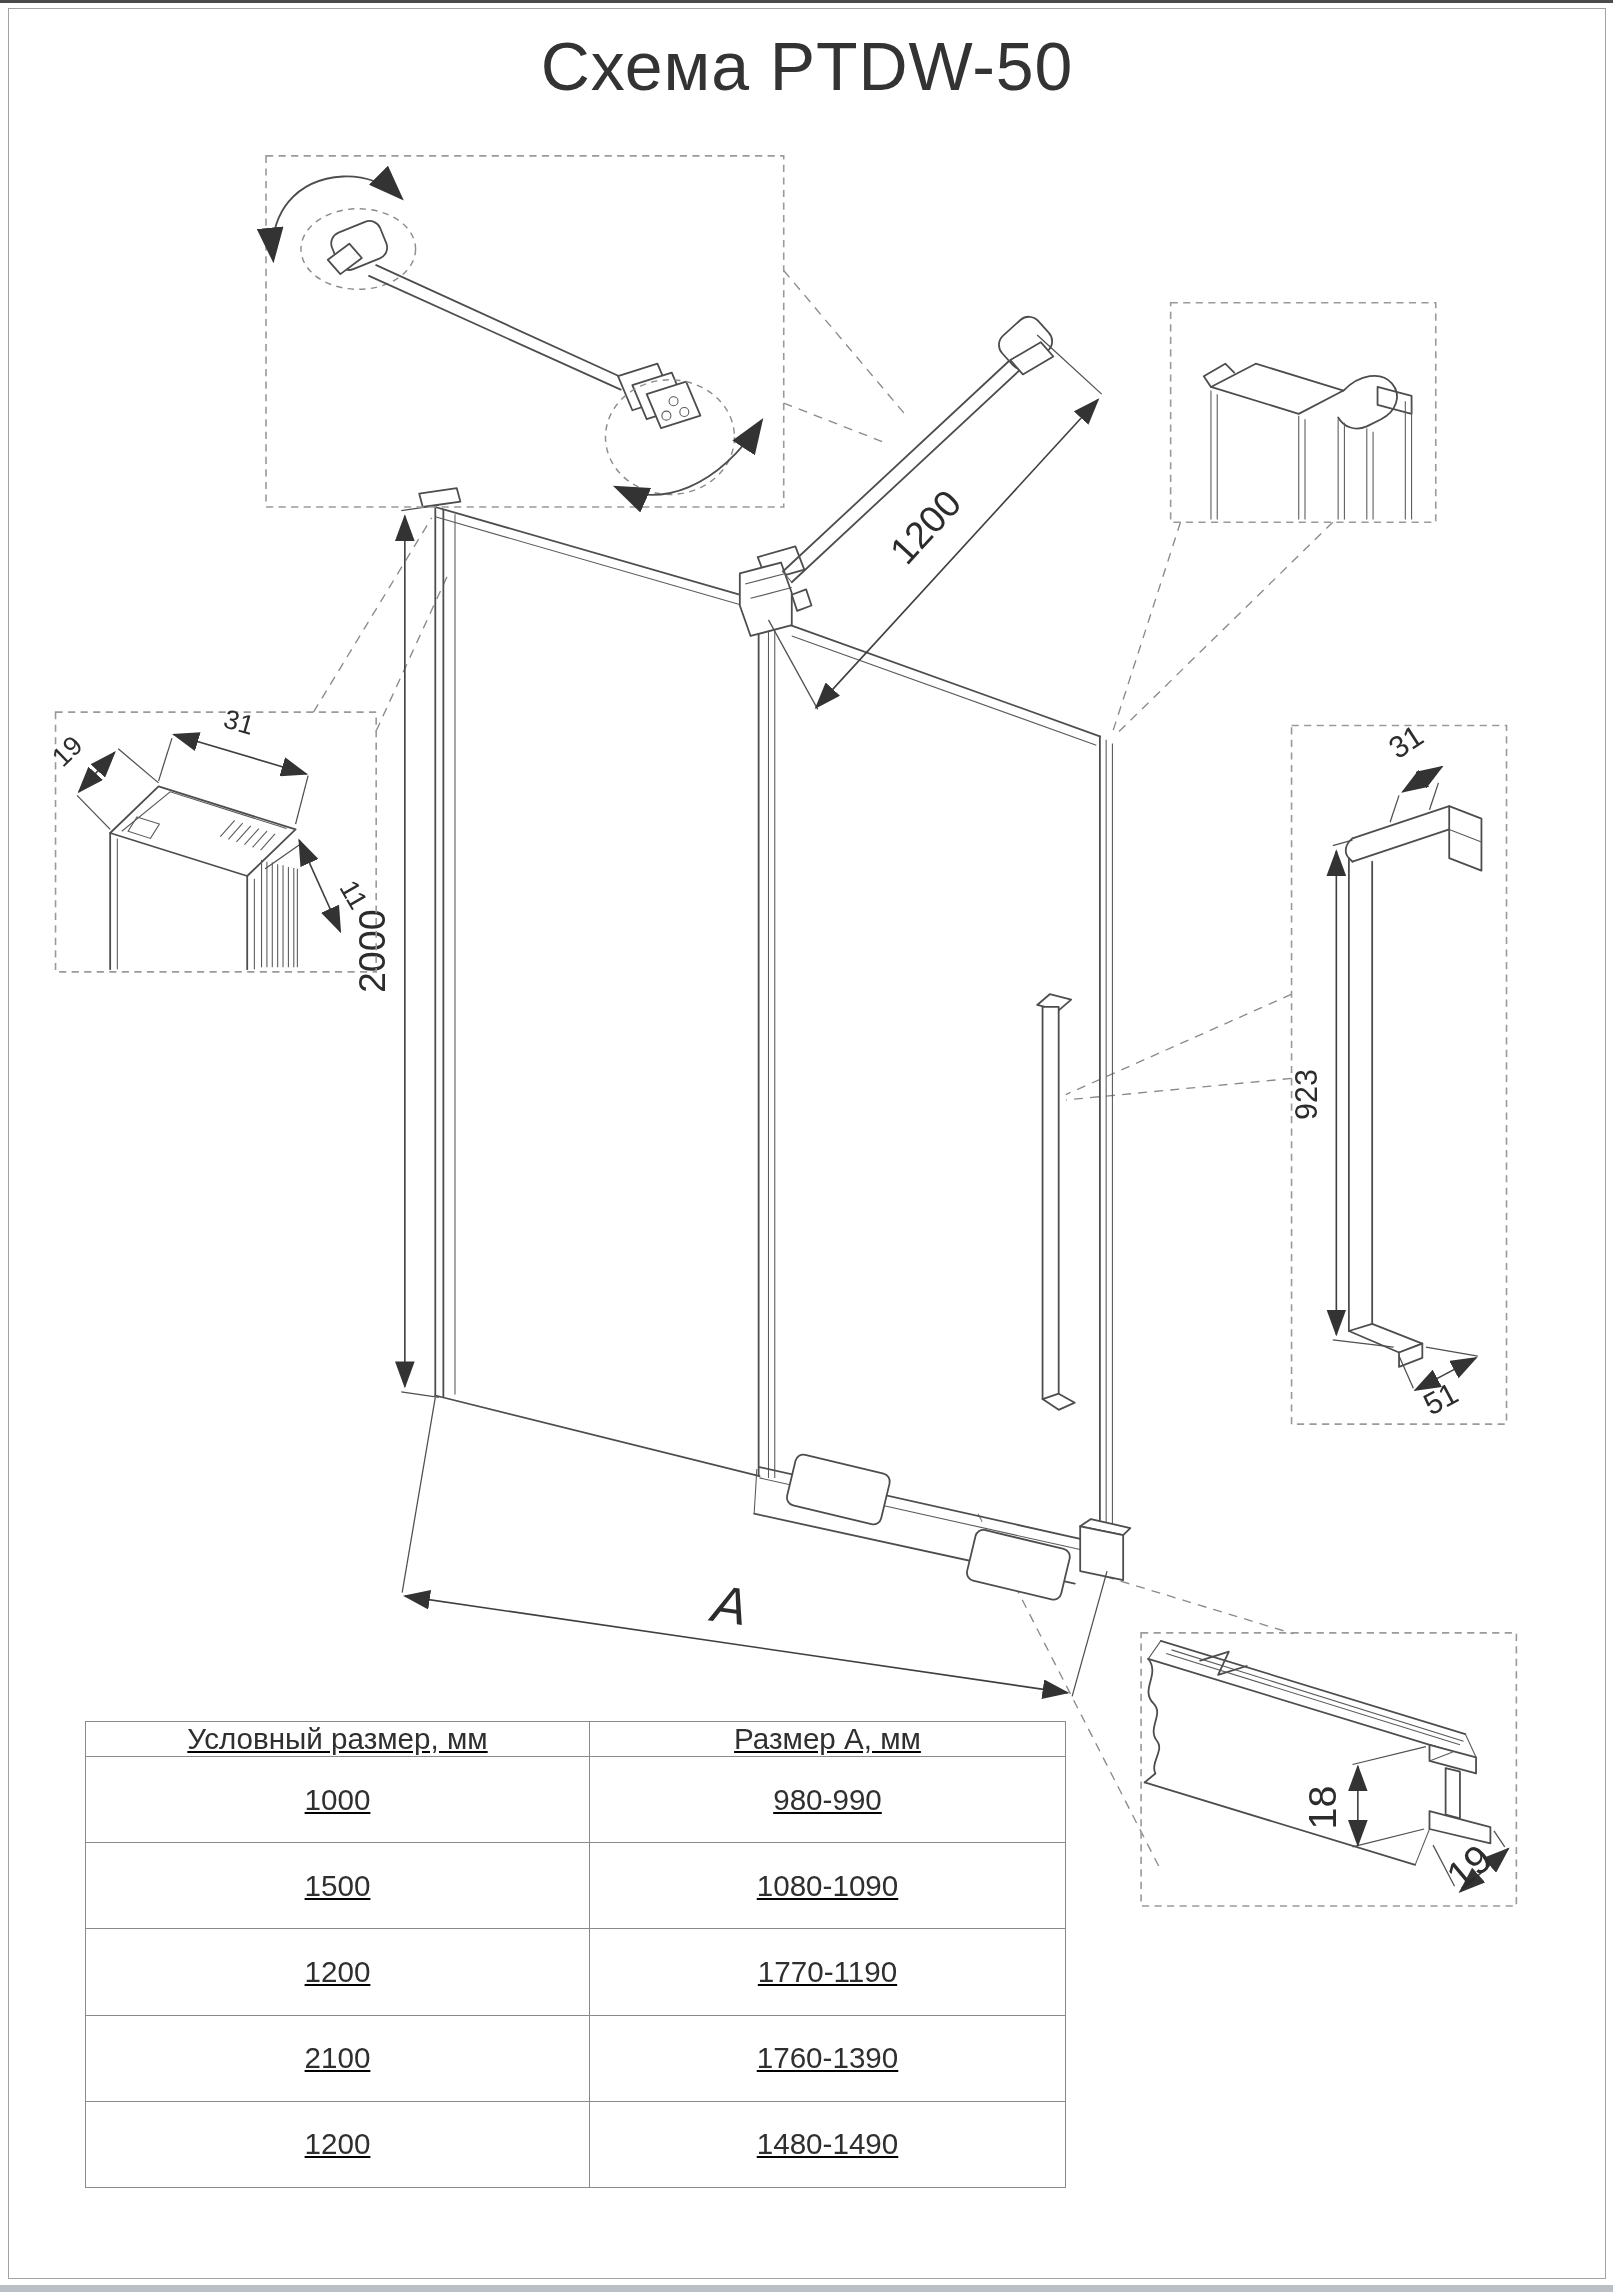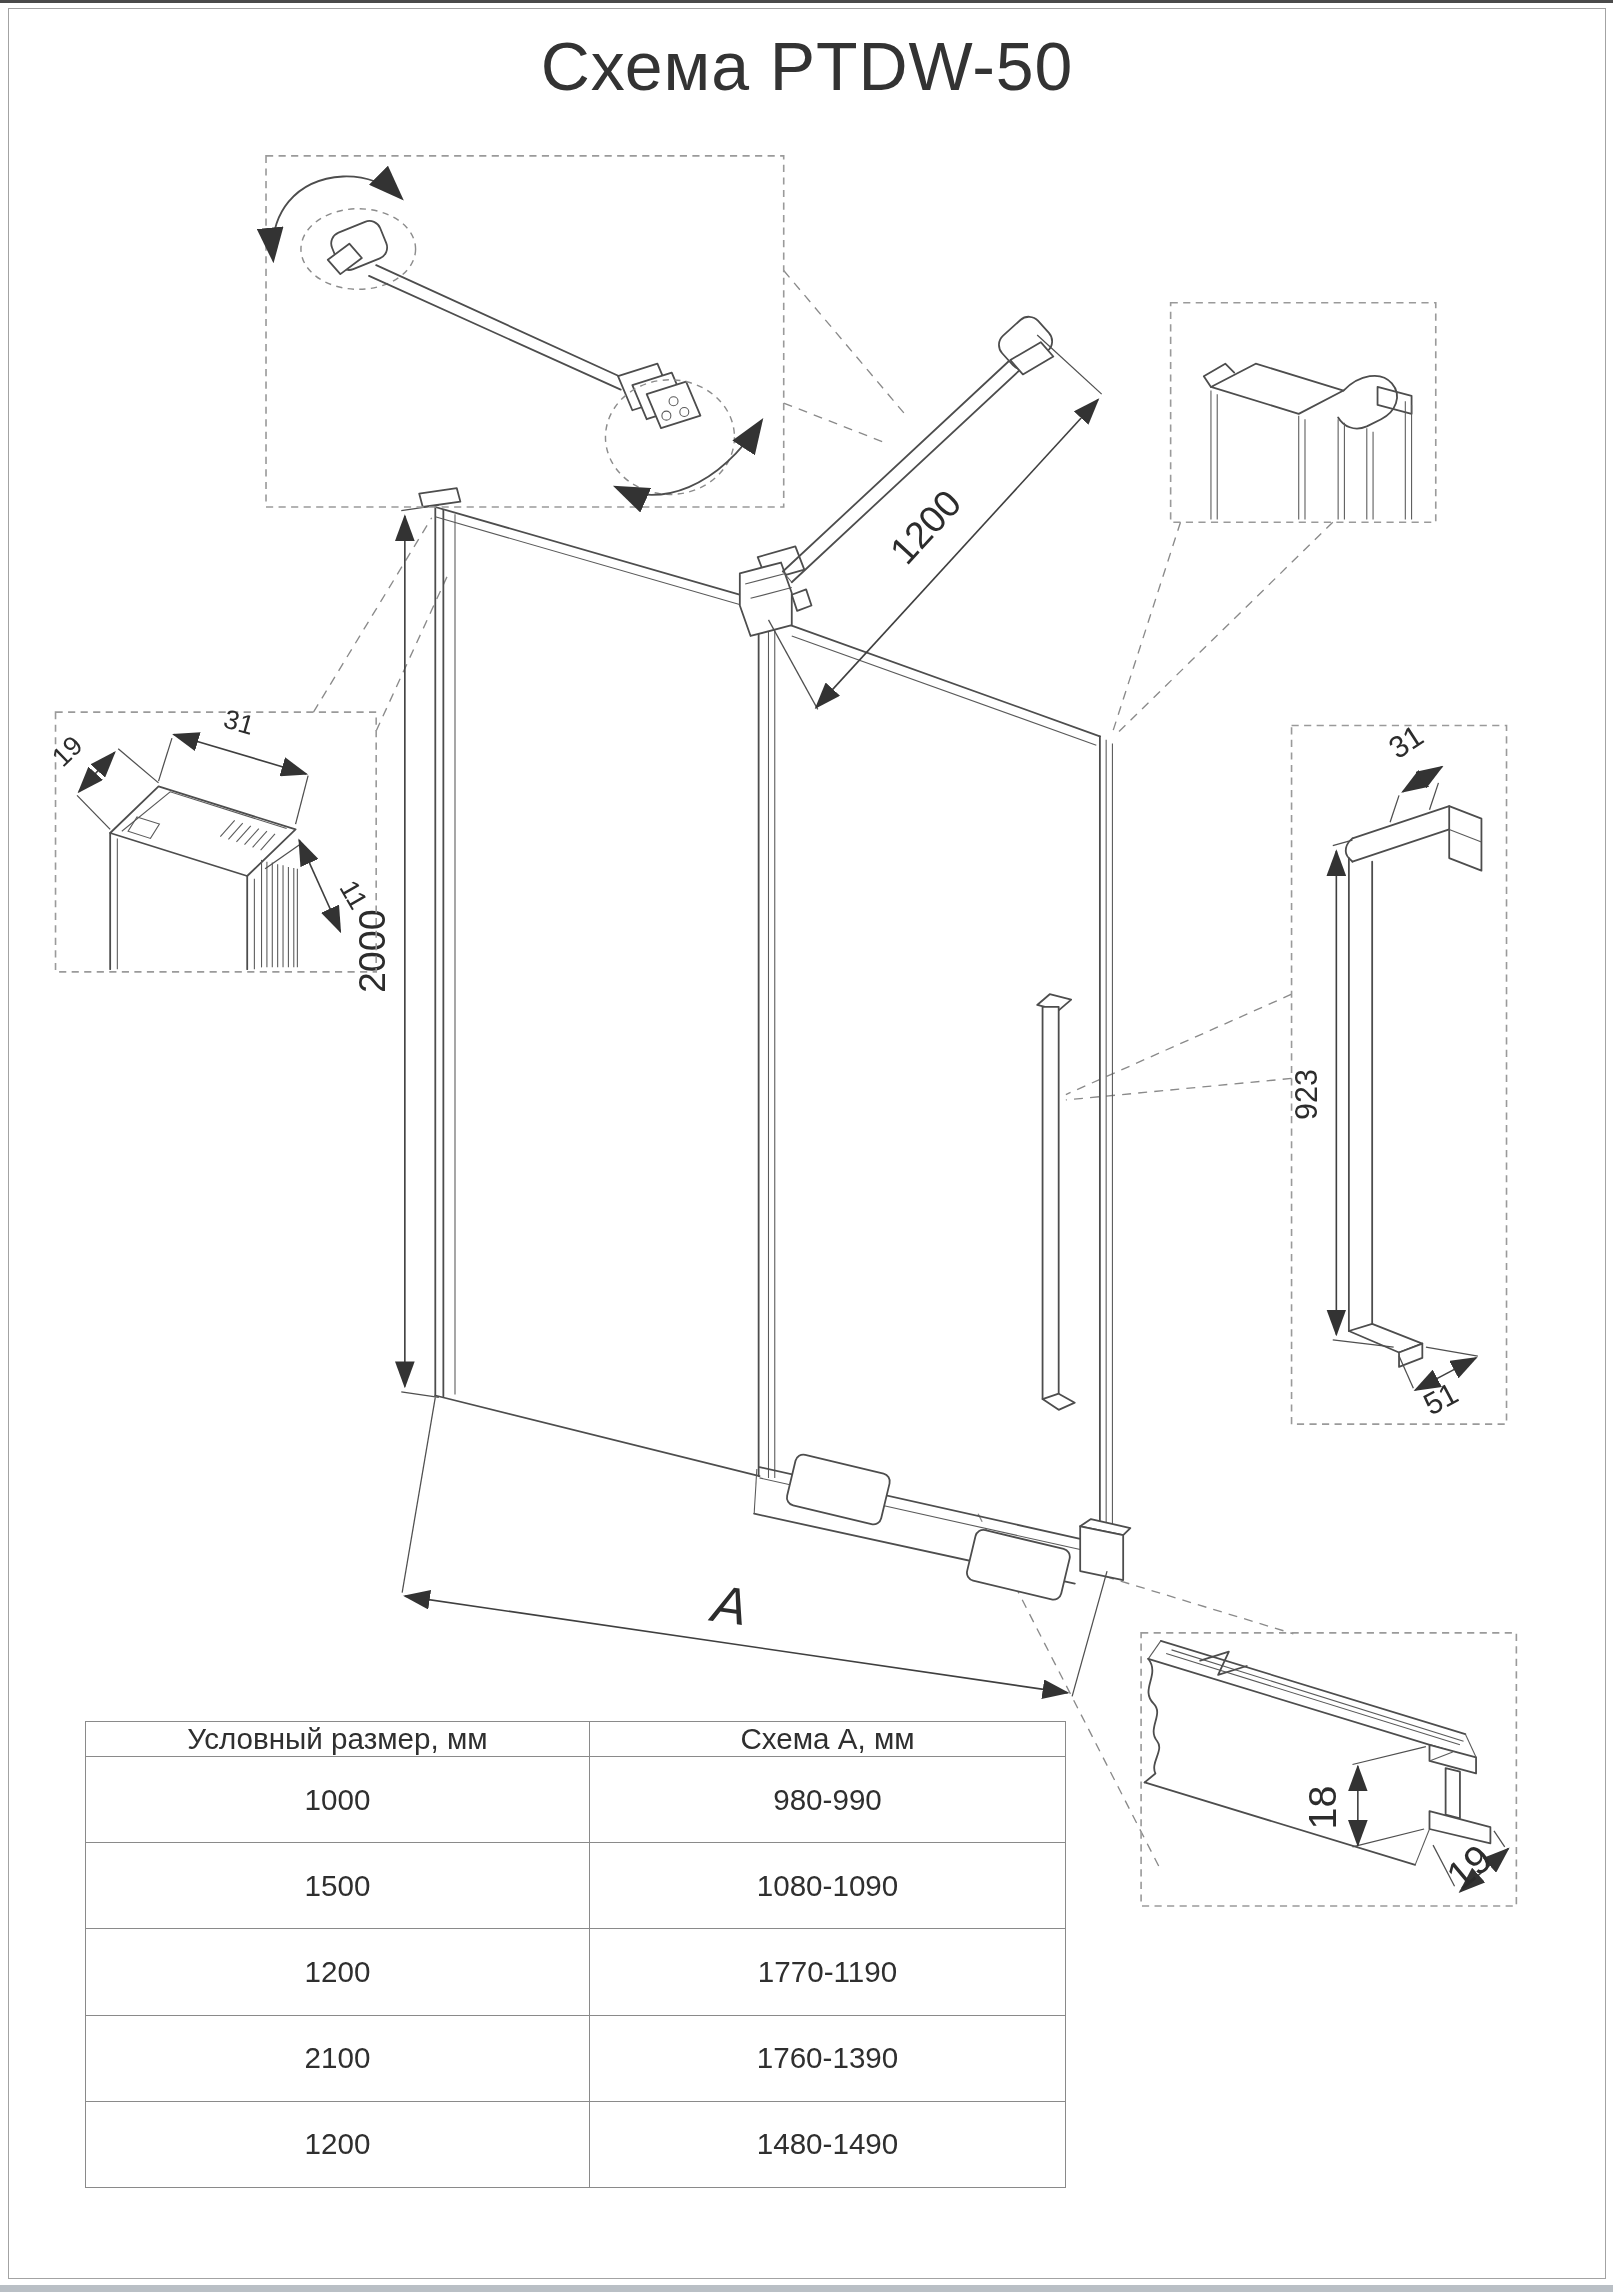--- a/index.html
+++ b/index.html
@@ -16,21 +16,21 @@
   svg .solid{stroke:#4d4d4d;stroke-width:2;fill:#ffffff;stroke-linejoin:round;}
   svg .dashbox{stroke:#9a9a9a;stroke-width:1.8;fill:none;stroke-dasharray:8 6;}
   svg .dashell{stroke:#8c8c8c;stroke-width:1.6;fill:none;stroke-dasharray:7 6;}
   svg .leader{stroke:#8a8a8a;stroke-width:1.5;fill:none;stroke-dasharray:10 8;}
   svg .dimln{stroke:#3f3f3f;stroke-width:1.8;fill:none;}
   svg .ext{stroke:#4f4f4f;stroke-width:1.4;fill:none;}
   svg text{fill:#2c2c2c;}
   .dimL{font-size:42px;} .dimM{font-size:34px;} .dimS{font-size:30px;}
   .dimXL{font-size:44px;} .dimA{font-size:58px;font-style:italic;}
   table.sizes{position:absolute;left:85px;top:1721px;width:981px;height:467px;
-      border-collapse:collapse;table-layout:fixed;}
+      border-collapse:collapse;table-layout:fixed;text-decoration:underline;}
   table.sizes td,table.sizes th{border:1.8px solid #8a8a8a;text-align:center;vertical-align:middle;
       font-size:29.6px;font-weight:400;color:#2f2f2f;padding:0;}
   table.sizes col.c1{width:504px;} table.sizes col.c2{width:476px;}
 </style>
 </head>
 <body>
 
 <div class="page">
   <div class="edge-top"></div>
   <div class="edge-bottom"></div>
@@ -291,21 +291,21 @@
   </svg>
 
   <table class="sizes">
     <colgroup>
         <col class="c1">
         <col class="c2">
       </colgroup>
     <thead>
       <tr>
         <th>Условный размер, мм</th>
-        <th>Схема А, мм</th>
+        <th>Размер А, мм</th>
       </tr>
     </thead>
     <tbody>
       <tr>
         <td>1000</td>
         <td>980-990</td>
       </tr>
       <tr>
         <td>1500</td>
         <td>1080-1090</td>

